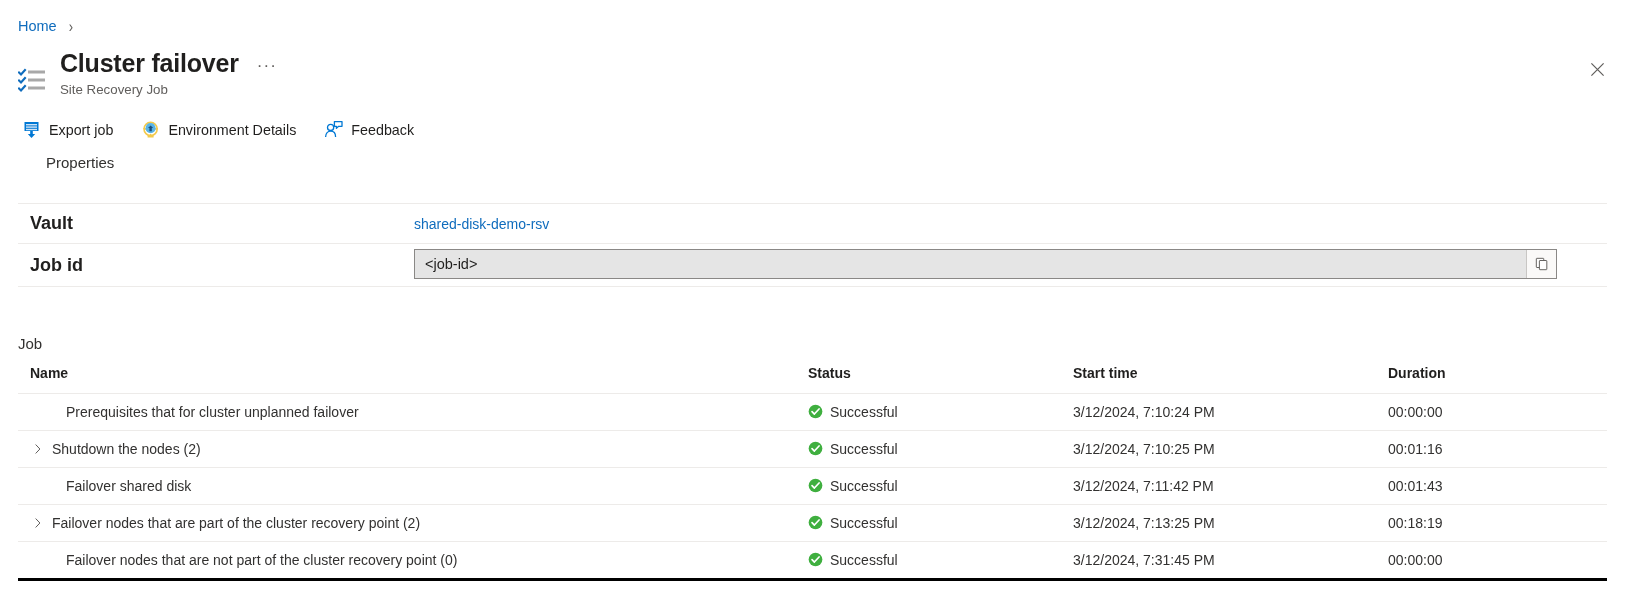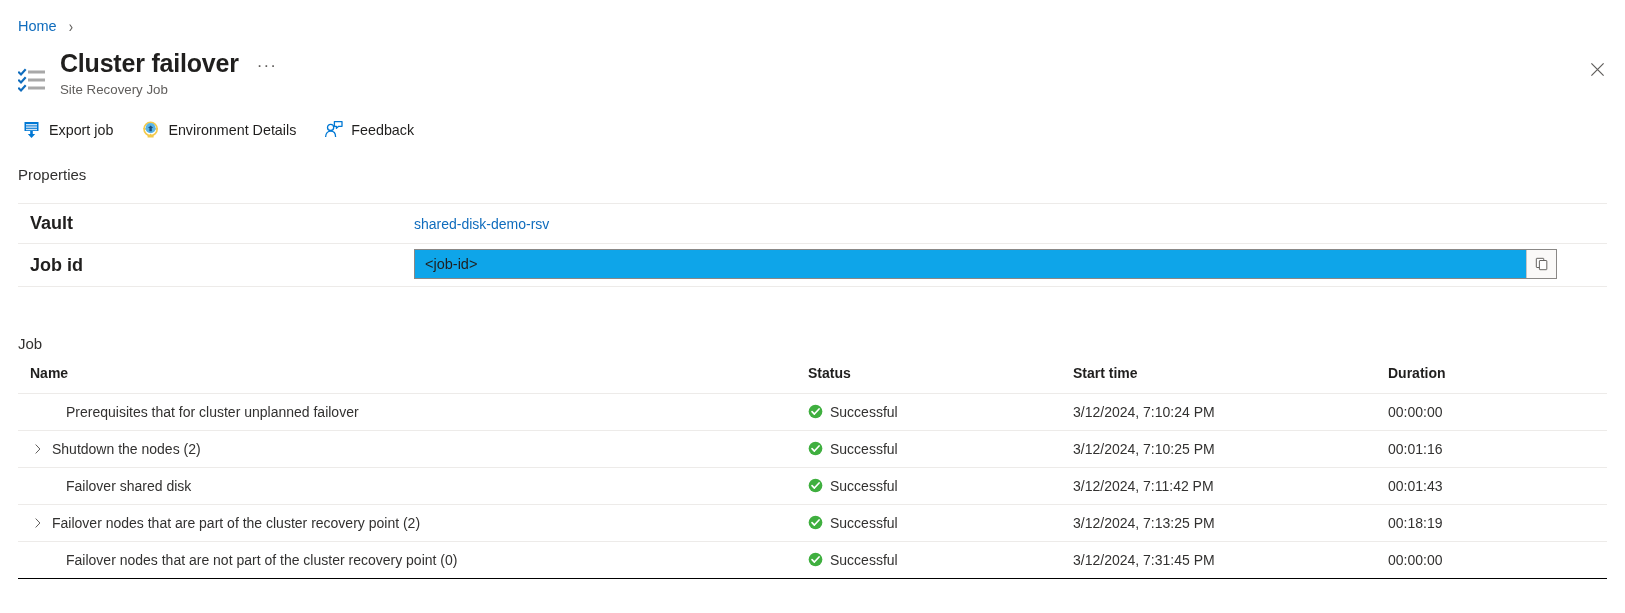--- a/index.html
+++ b/index.html
@@ -124,21 +124,21 @@
     display: block;
   }
 
   
   .section-heading {
     position: absolute;
     left: 18px;
     font-size: 15px;
     color: #323130;
   }
-  #properties-heading { top: 166px; }
+  #properties-heading { top: 154px; margin-left: 28px; }
   #job-heading { top: 335px; }
 
   
   .props {
     position: absolute;
     left: 18px;
     top: 203px;
     width: 1589px;
     border-collapse: collapse;
     font-size: 14px;
@@ -164,21 +164,21 @@
     cursor: pointer;
   }
   .props tr.jobid-row td { padding: 5px 0 7px 0; }
 
   .jobid-field {
     display: flex;
     align-items: stretch;
     width: 1143px;
     height: 30px;
     border: 1px solid #8a8886;
-    background: #0ea5e9;
+    background: #e5e5e5;
   }
   .jobid-input {
     flex: 1 1 auto;
     border: none;
     outline: none;
     padding: 0 10px;
     font-family: "Liberation Sans", sans-serif;
     font-size: 14.5px;
     color: #201f1e;
     background: transparent;
@@ -209,21 +209,21 @@
     font-weight: 700;
     color: #201f1e;
     font-size: 14px;
     padding: 0 0 12px 0;
     margin-top: 32px;
   }
   .jobtable thead th.col-name { padding-left: 12px; }
   .jobtable tbody tr {
     border-top: 1px solid #edebe9;
   }
-  .jobtable tbody tr:last-child { border-bottom: 1px solid #000000; }
+  .jobtable tbody tr:last-child { border-bottom: 3px solid #000000; }
   .jobtable tbody td {
     padding: 10px 0;
     color: #323130;
     vertical-align: middle;
   }
   .col-name   { width: 790px; }
   .col-status { width: 265px; }
   .col-start  { width: 315px; }
   .col-dur    { width: 219px; }
 

